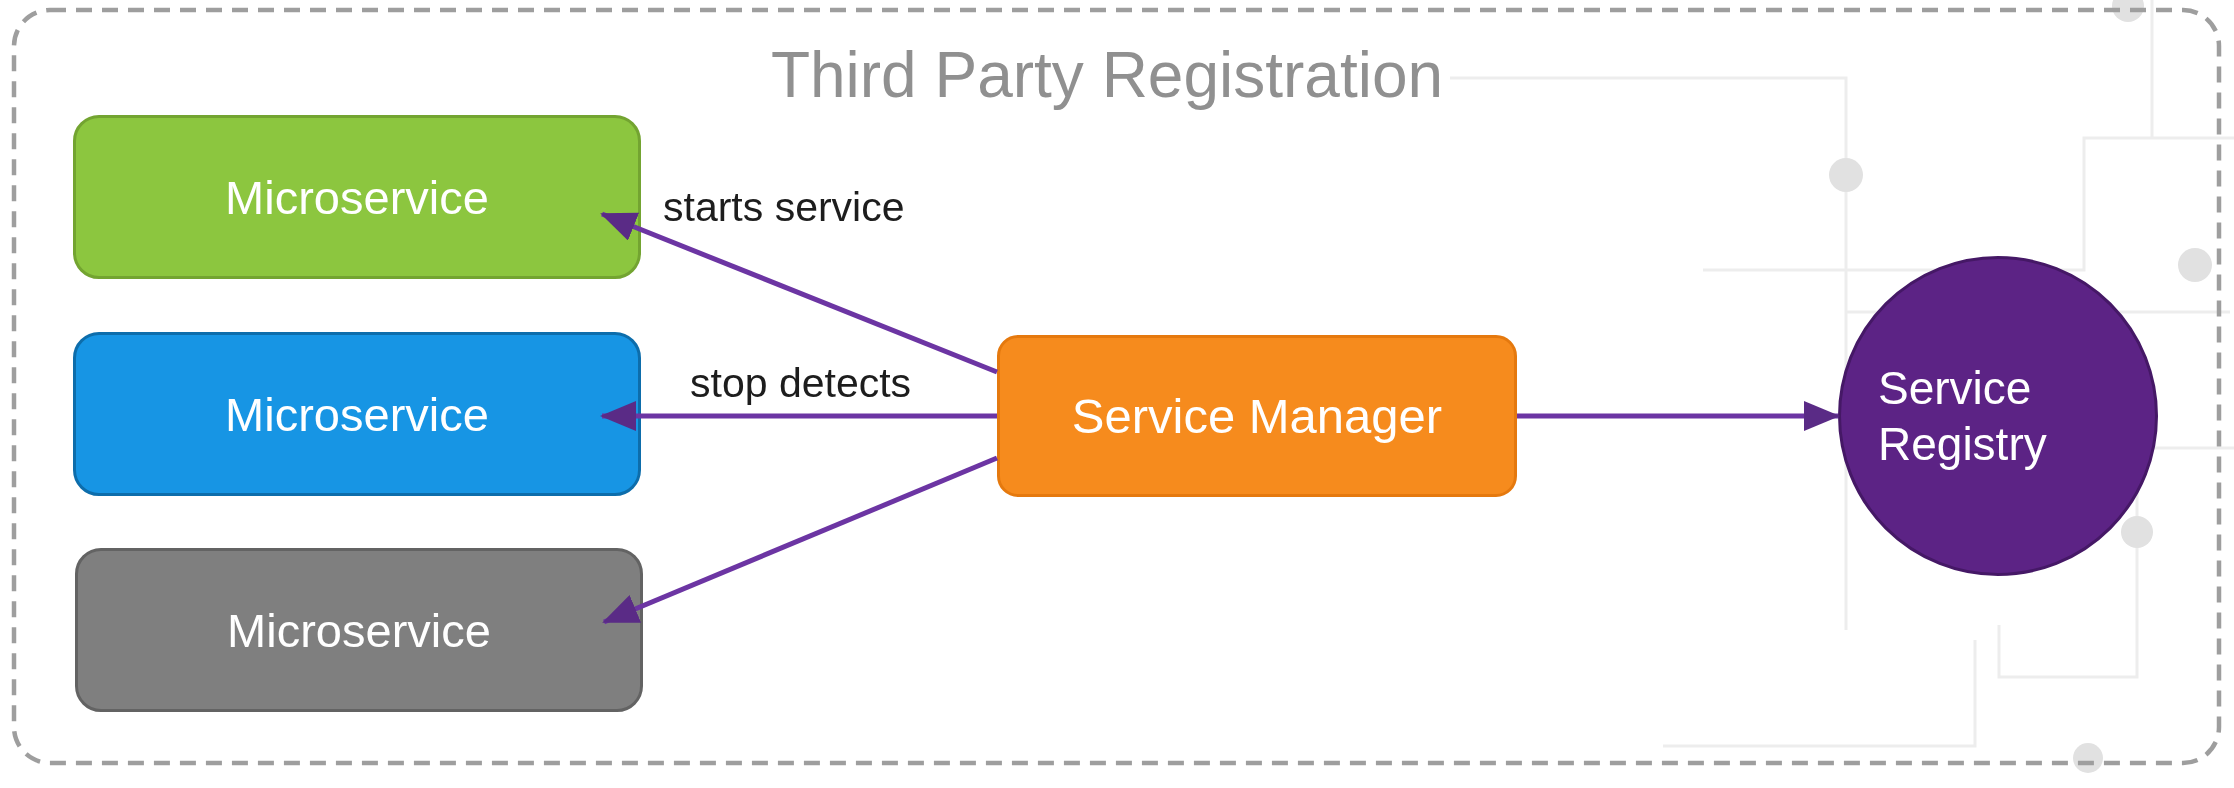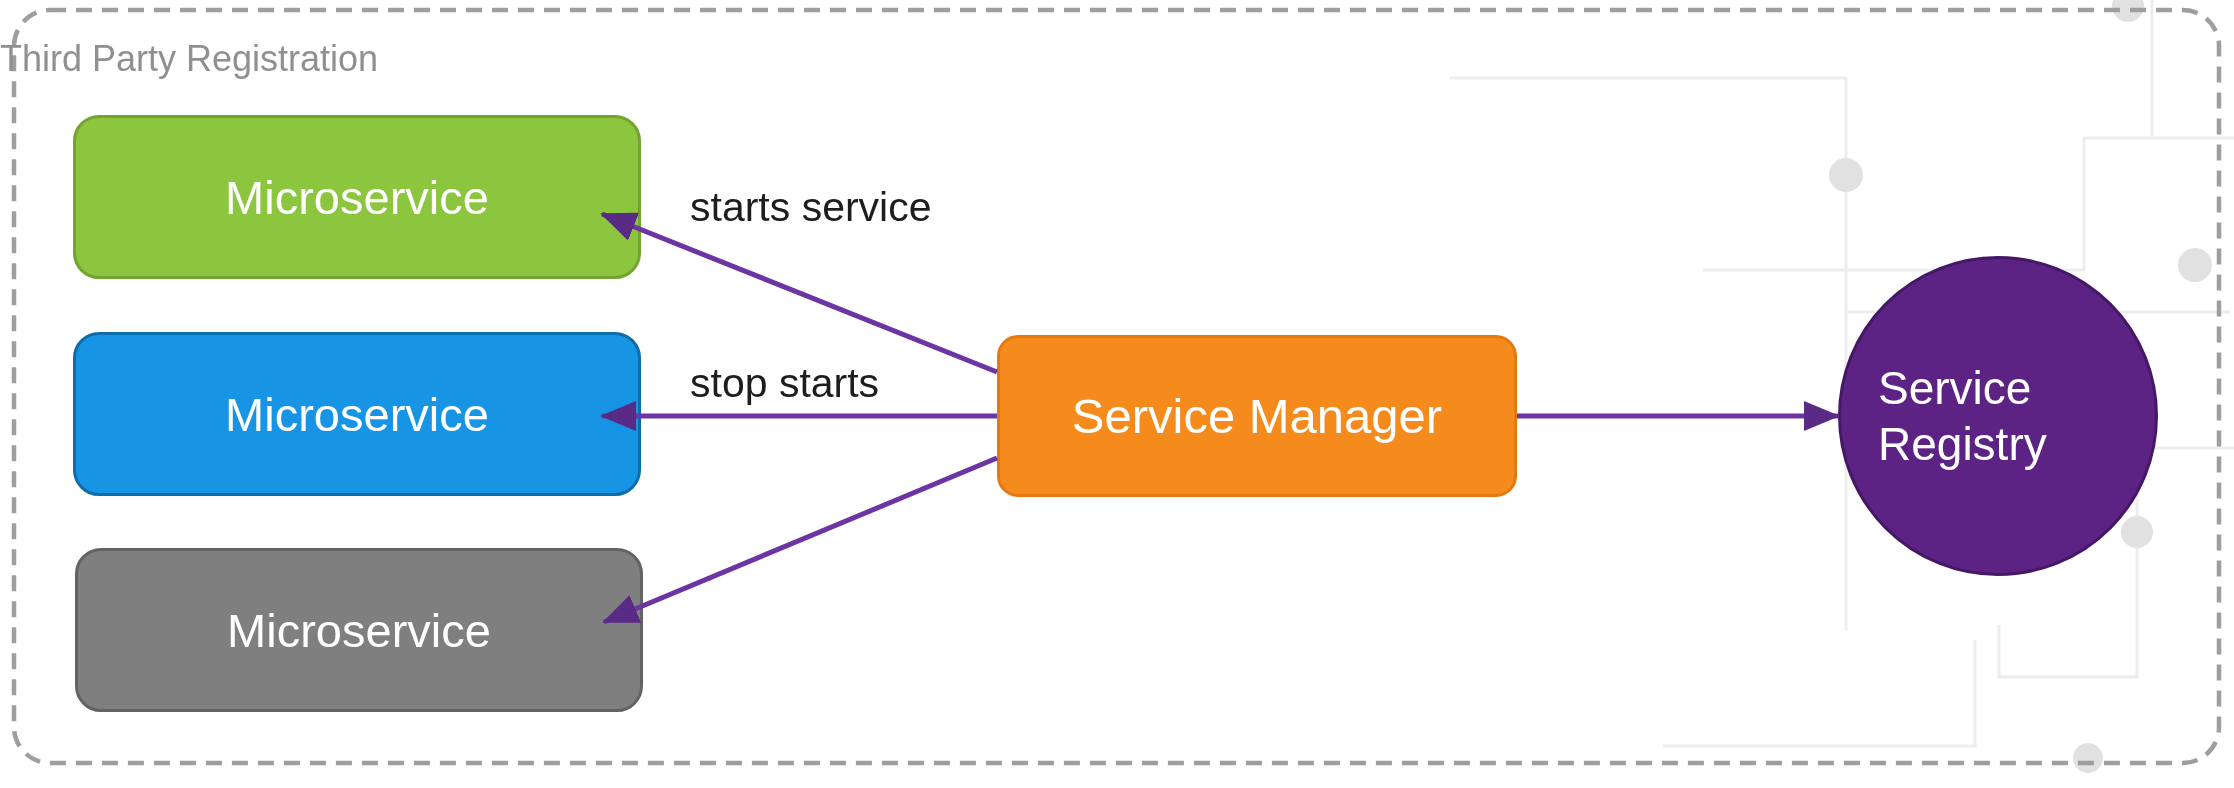--- a/index.html
+++ b/index.html
@@ -17,24 +17,24 @@
   .ms-box{width:568px;height:164px;border-radius:26px;border:3px solid;font-size:47px;}
   .ms-green{left:73px;top:115px;background:var(--ms-green-fill);border-color:var(--ms-green-border);}
   .ms-blue{left:73px;top:332px;background:var(--ms-blue-fill);border-color:var(--ms-blue-border);}
   .ms-gray{left:75px;top:548px;background:var(--ms-gray-fill);border-color:var(--ms-gray-border);}
   .manager{left:997px;top:335px;width:520px;height:162px;border-radius:21px;border:3px solid;
            background:var(--manager-fill);border-color:var(--manager-border);font-size:49px;}
   .registry{left:1838px;top:256px;width:320px;height:320px;border-radius:50%;border:3px solid;
             background:var(--registry-fill);border-color:var(--registry-border);font-size:46px;
             line-height:1.22;text-align:left;}
   .registry .lbl{width:240px;}
-  .title{position:absolute;left:0;right:20px;top:38px;text-align:left;z-index:3;
-         font-size:36px;color:var(--title-text);}
+  .title{position:absolute;left:0;right:20px;top:38px;text-align:center;z-index:3;
+         font-size:64px;color:var(--title-text);}
   .edge-label{position:absolute;z-index:3;font-size:41px;color:var(--edge-label-text);white-space:nowrap;}
-  .el-starts{left:690px;top:184px;}
+  .el-starts{left:663px;top:184px;}
   .el-stop{left:690px;top:360px;}
   .el-crash{left:690px;top:592px;}
 </style>
 </head>
 <body>
 
 <div class="canvas">
 
   <svg class="layer bg-layer" width="2234" height="788" viewBox="0 0 2234 788">
     <g class="circuit">
@@ -79,15 +79,15 @@
         <path d="M0,0 L36,15 L0,30 Z" style="fill:var(--arrow-head)"></path>
       </marker>
     </defs>
     <line class="arrow-line" x1="997" y1="372" x2="602" y2="214" marker-end="url(#ah)"></line>
     <line class="arrow-line" x1="997" y1="416" x2="602" y2="416" marker-end="url(#ah)"></line>
     <line class="arrow-line" x1="997" y1="458" x2="604" y2="622" marker-end="url(#ah)"></line>
     <line class="arrow-line" x1="1517" y1="416" x2="1838" y2="416" marker-end="url(#ah)"></line>
   </svg>
 
   <div class="edge-label el-starts">starts service</div>
-  <div class="edge-label el-stop">stop starts</div>
+  <div class="edge-label el-stop">stop detects</div>
 
 </div>
 
 </body></html>

